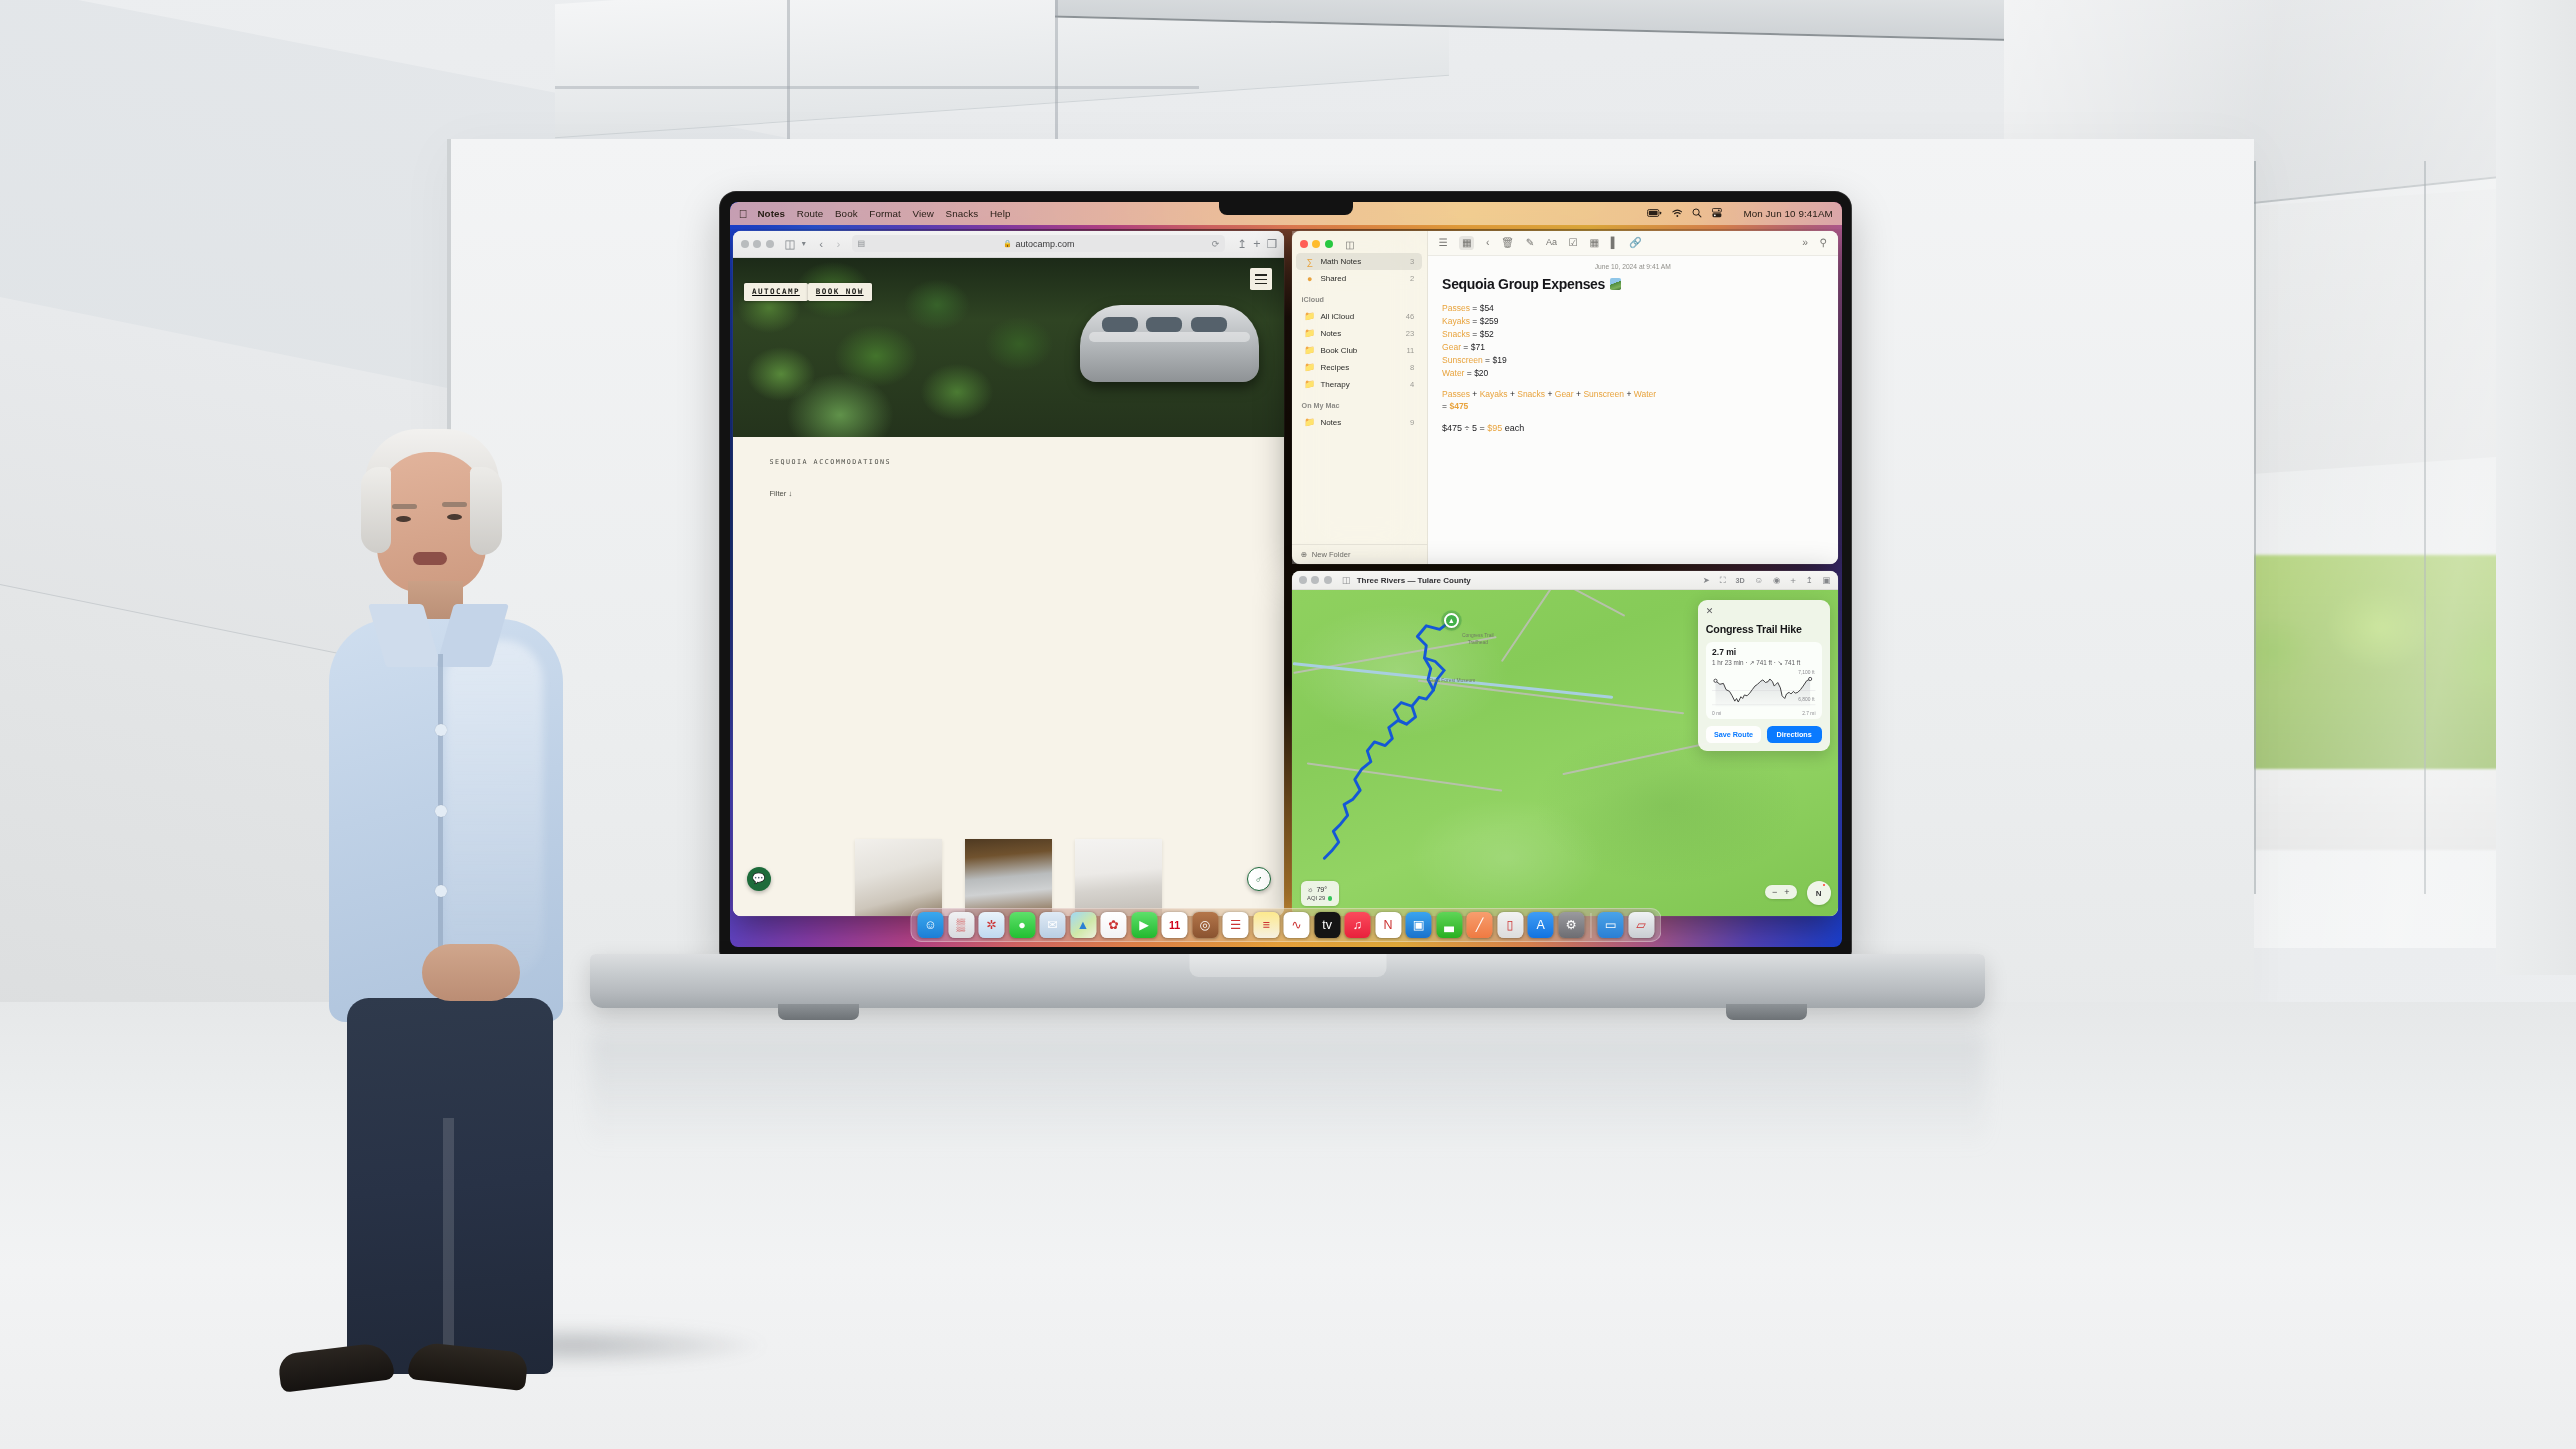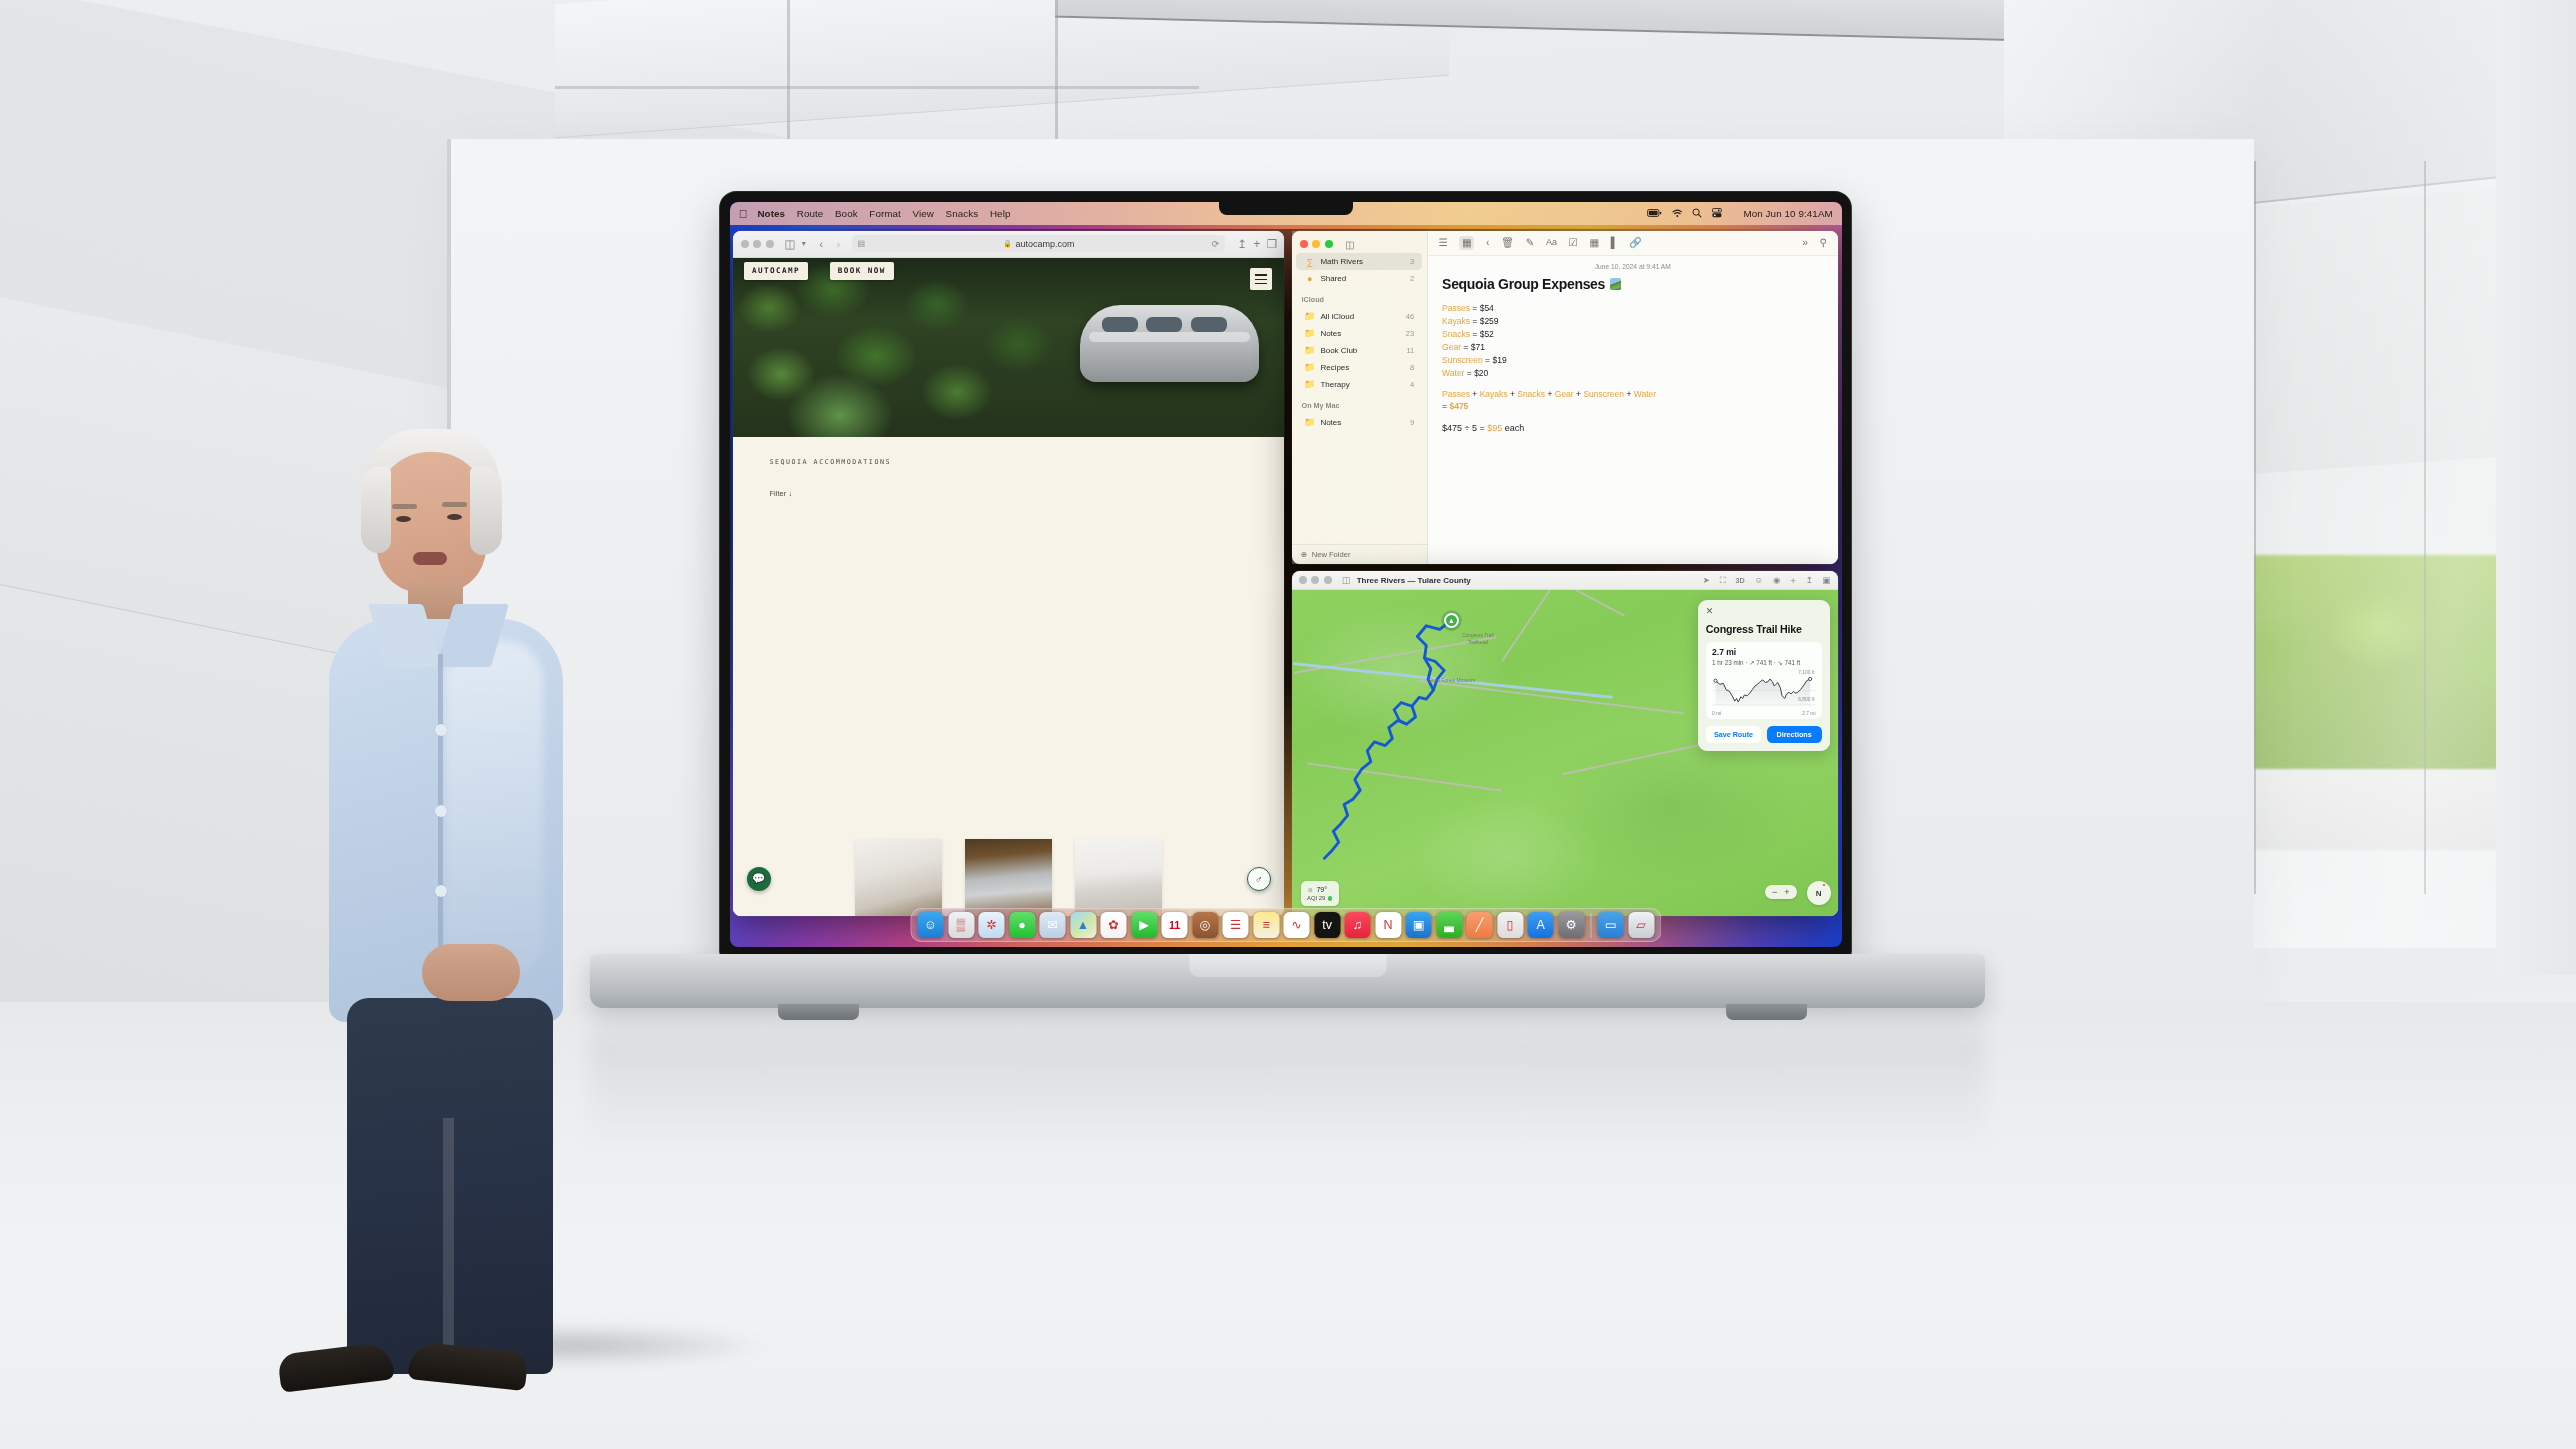--- a/index.html
+++ b/index.html
@@ -324,21 +324,21 @@
   .hero-trailer .win1 { position:absolute; left:21.5px; top:12.5px; width:36px; height:14.3px; background:#55616b; border-radius:6.3px; }
   .hero-trailer .win2 { position:absolute; left:66px; top:12.5px; width:36px; height:14.3px; background:#55616b; border-radius:6.3px; }
   .hero-trailer .win3 { position:absolute; left:111px; top:12.5px; width:36px; height:14.3px; background:#55616b; border-radius:6.3px; }
   .site-badge {
     display:inline-flex; align-items:center; justify-content:center;
     background:#f3efe3; color:#20201c;
     font-family:"DejaVu Sans Mono", monospace; font-size:7.6px;
     letter-spacing:1.4px; font-weight:bold;
     padding:4.5px 8px; border-radius:1.8px; box-shadow:0 0.9px 2.7px rgba(0,0,0,.3);
   }
-  .site-nav { position:absolute; left:10.7px; top:4px; display:flex; gap:22px; z-index:3; }
+  .site-nav { position:absolute; left:10.7px; top:25px; display:flex; gap:0; z-index:3;text-decoration:underline; }
   .hamburger {
     position:absolute; right:12.5px; top:10.7px; width:21.5px; height:21.5px; z-index:3;
     background:#f3efe3; border-radius:1.8px; display:flex; flex-direction:column;
     justify-content:center; align-items:center; gap:2.7px;
   }
   .hamburger i { display:block; width:11.6px; height:1.4px; background:#25251f; }
   .content-sec { position:absolute; left:0; top:179px; right:0; bottom:0;
                  background:#f7f3e9; padding:21.5px 36px 0 36px; }
   .eyebrow {
     font-family:"DejaVu Sans Mono", monospace; font-size:6.7px;
@@ -666,21 +666,21 @@
               <div class="notes-sidebar">
                 <div class="notes-tl">
                   <span class="dot r"></span>
                   <span class="dot y"></span>
                   <span class="dot g"></span>
                   <span style="margin-left:8px;color:#6f6e6a;font-size:9.8px;">◫</span>
                 </div>
 
                 <div class="nsb-row active">
                   <span class="nsb-ico" style="color:#e8a33d;">∑</span>
-                  <span class="nsb-label">Math Rivers</span>
+                  <span class="nsb-label">Math Notes</span>
                   <span class="nsb-count">3</span>
                 </div>
                 <div class="nsb-row">
                   <span class="nsb-ico" style="color:#e8a33d;">●</span>
                   <span class="nsb-label">Shared</span>
                   <span class="nsb-count">2</span>
                 </div>
 
                 <div class="nsb-section">iCloud</div>
                 <div class="nsb-row">

